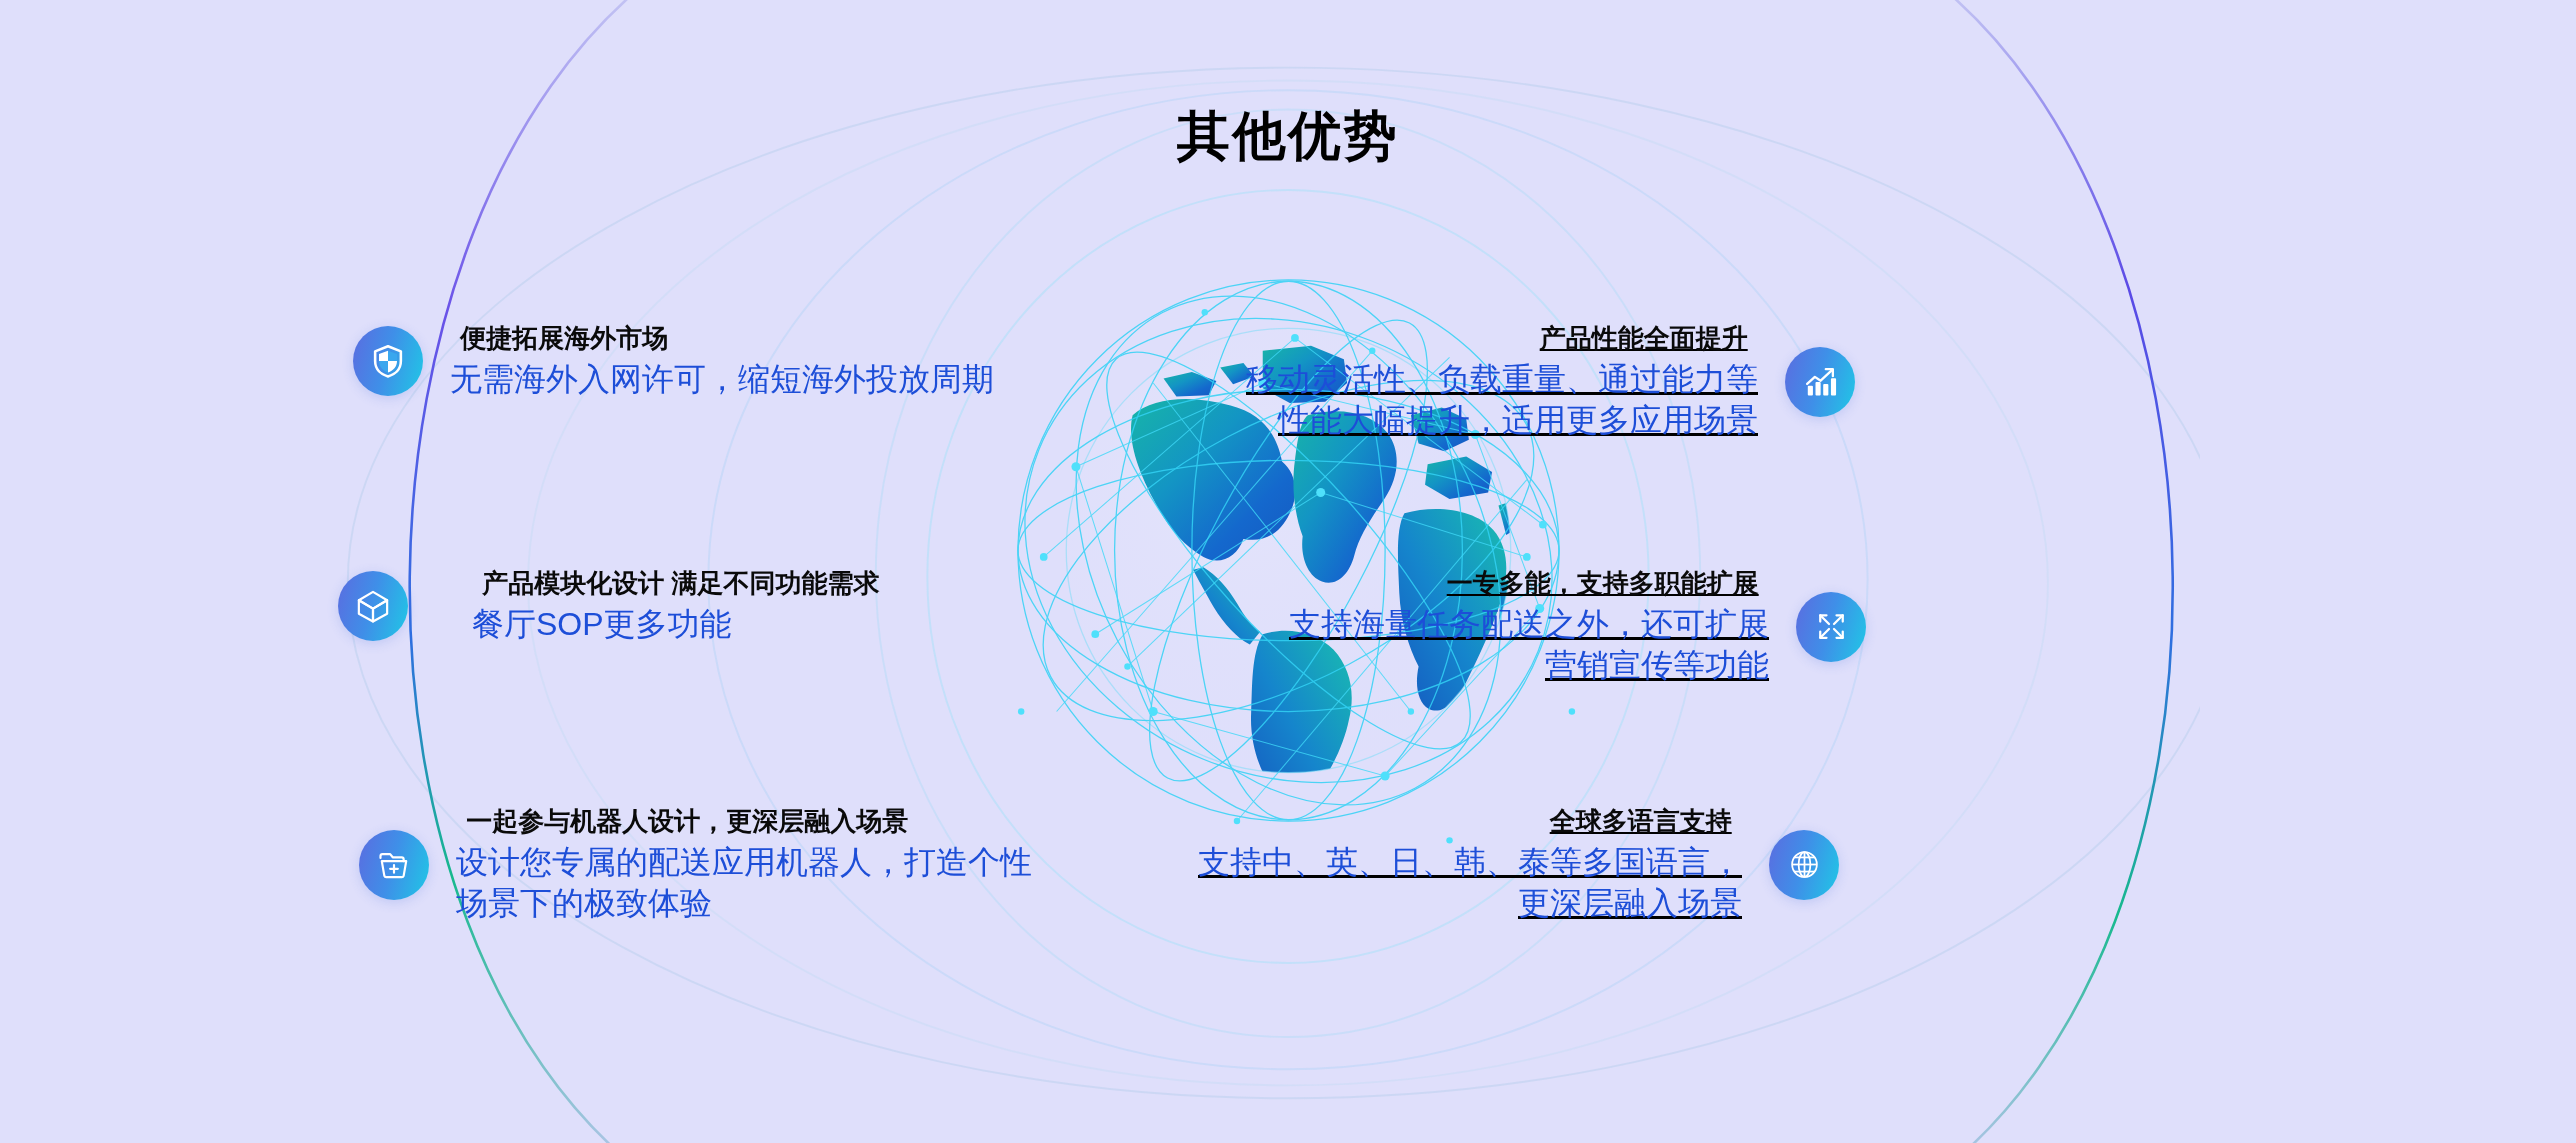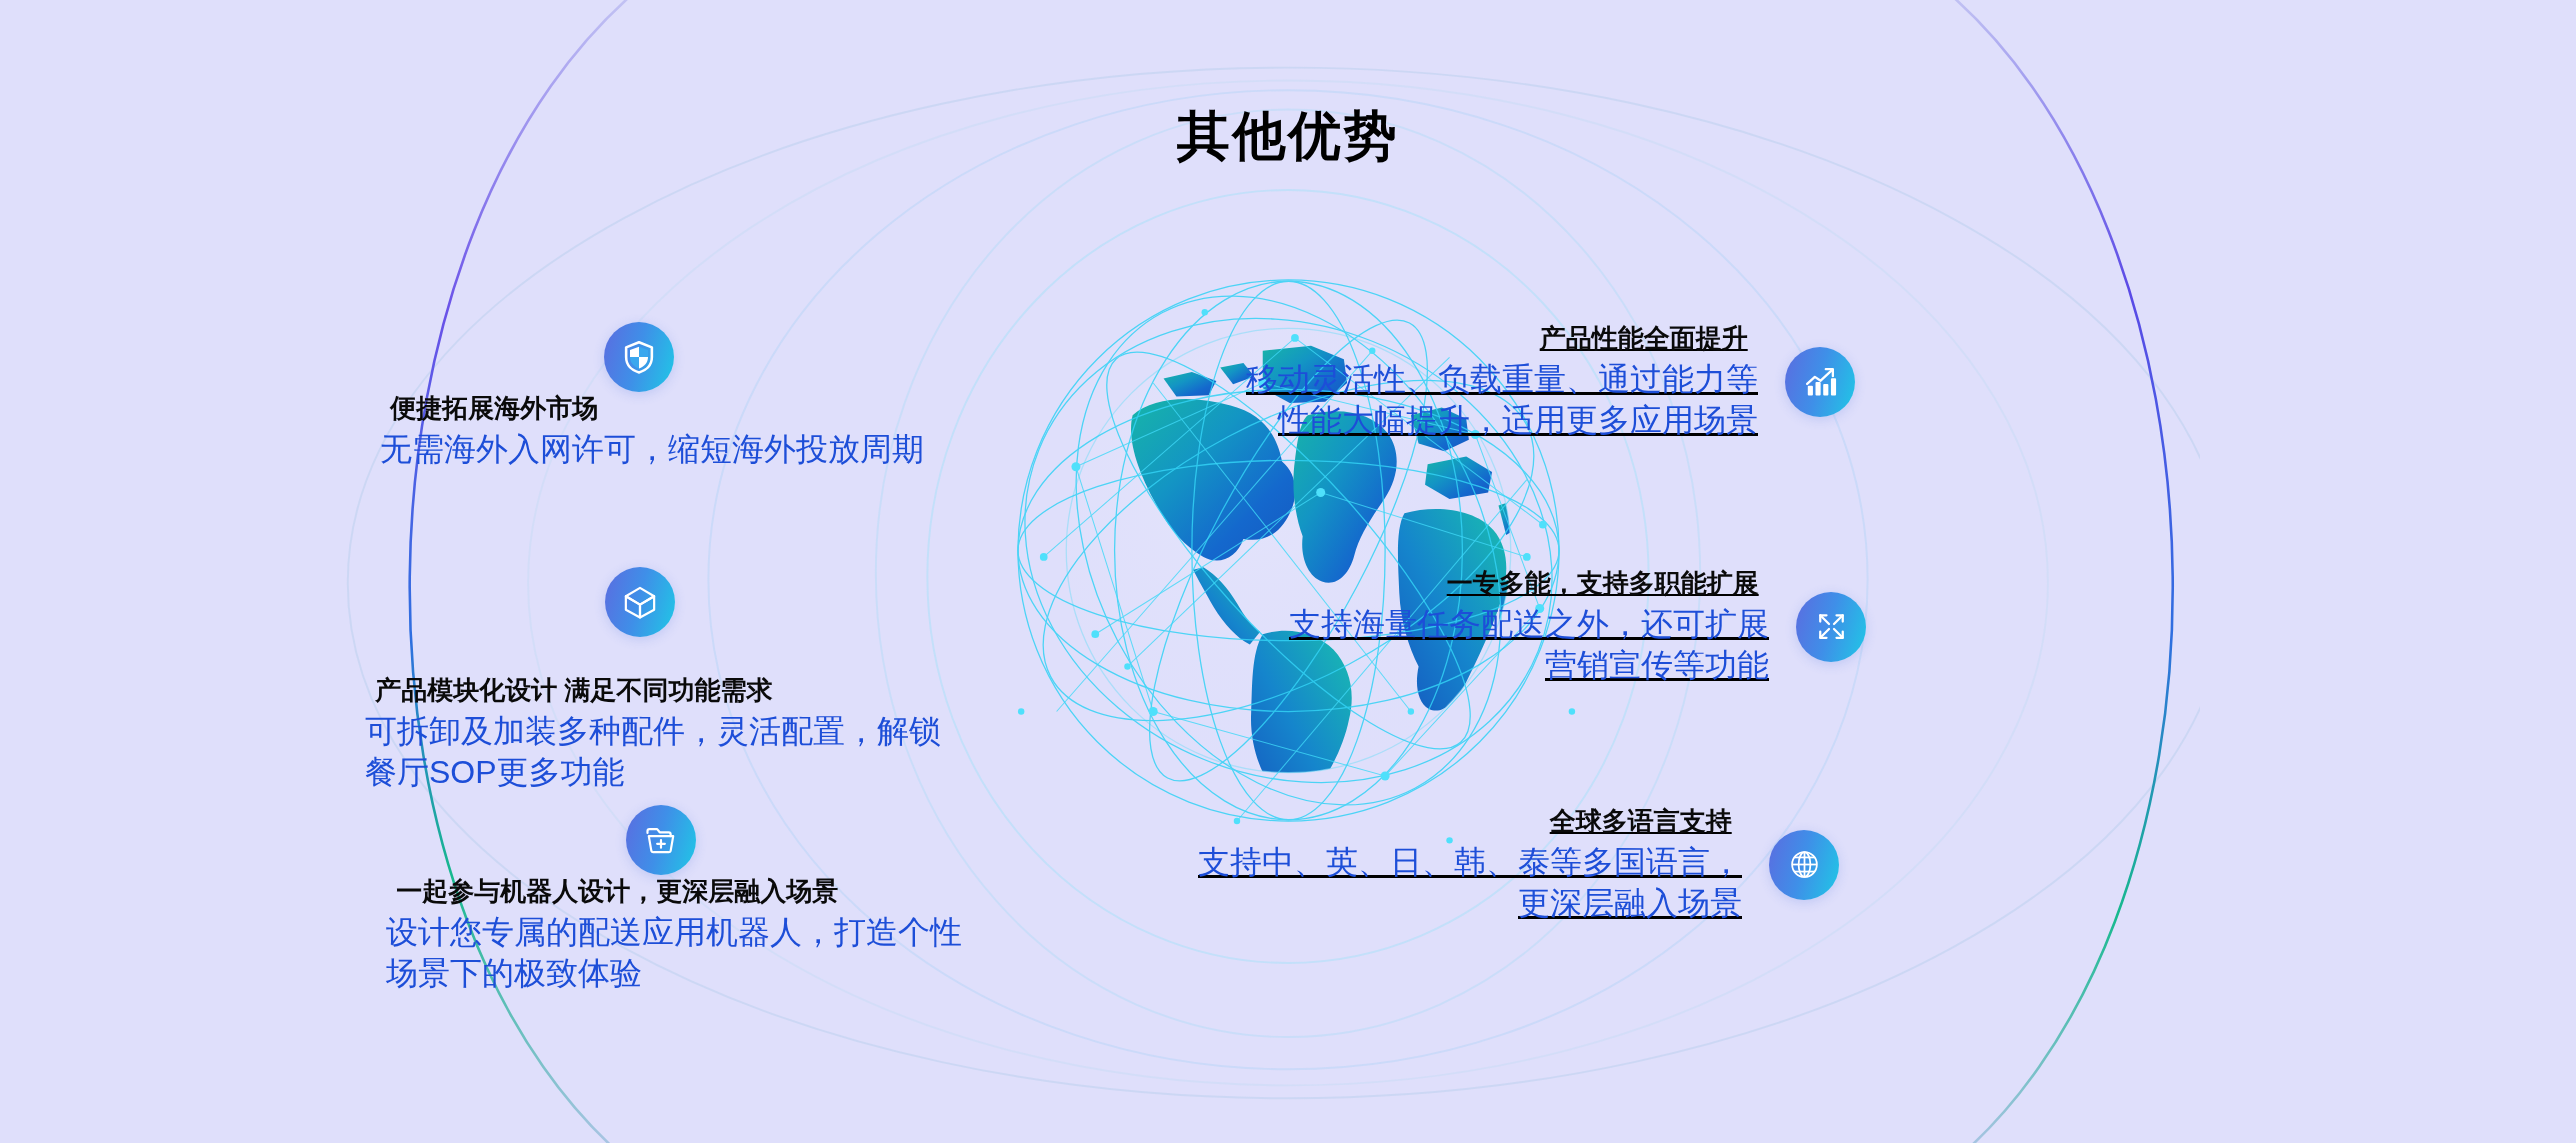--- a/index.html
+++ b/index.html
@@ -40,21 +40,21 @@
     color: #000000;
     line-height: 1;
   }
 
   
   .feature {
     position: absolute;
     display: flex;
     align-items: center;
   }
-  .feature.left  { flex-direction: column; }
+  .feature.left  { flex-direction: row; }
   .feature.right { flex-direction: row-reverse; text-decoration: underline; }
 
   .badge {
     position: relative;
     flex: 0 0 auto;
     width: 70px;
     height: 70px;
     border-radius: 50%;
     background: linear-gradient(105deg, #5b6ce0 0%, #3f8fe8 48%, #1fc8e6 100%);
     display: flex;
@@ -268,21 +268,20 @@
   <div class="feature left" style="left:338px; top:567px;gap:37px;">
     <div class="badge">
       <svg width="36" height="36" viewBox="0 0 56 56" aria-hidden="true">
         <path d="M28 6 L50 19 L28 32 L6 19 Z" fill="none" stroke="#ffffff" stroke-width="3.4" stroke-linejoin="round"></path>
         <path d="M6 19 V40 L28 52 V32 Z" fill="none" stroke="#ffffff" stroke-width="3.4" stroke-linejoin="round"></path>
         <path d="M50 19 V40 L28 52 V32 Z" fill="none" stroke="#ffffff" stroke-width="3.4" stroke-linejoin="round"></path>
       </svg>
     </div>
     <div class="copy">
       <div class="f-title">产品模块化设计  满足不同功能需求</div>
-      <div class="f-line">可拆卸及加装多种配件，灵活配置，解锁</div>
       <div class="f-line">餐厅SOP更多功能</div>
     </div>
   </div>
 
   <div class="feature left" style="left:359px; top:805px;">
     <div class="badge">
       <svg width="36" height="36" viewBox="0 0 56 56" aria-hidden="true">
         <path d="M7 17 V14 A3 3 0 0 1 10 11 H22 L26 16 H40 A3 3 0 0 1 43 19 V22" fill="none" stroke="#ffffff" stroke-width="3.4" stroke-linejoin="round" stroke-linecap="round"></path>
         <path d="M9 22 H47 L43 45 A3 3 0 0 1 40 47 H16 A3 3 0 0 1 13 45 Z" fill="none" stroke="#ffffff" stroke-width="3.4" stroke-linejoin="round"></path>
         <path d="M28 28 V40 M22 34 H34" stroke="#ffffff" stroke-width="3.4" stroke-linecap="round"></path>

